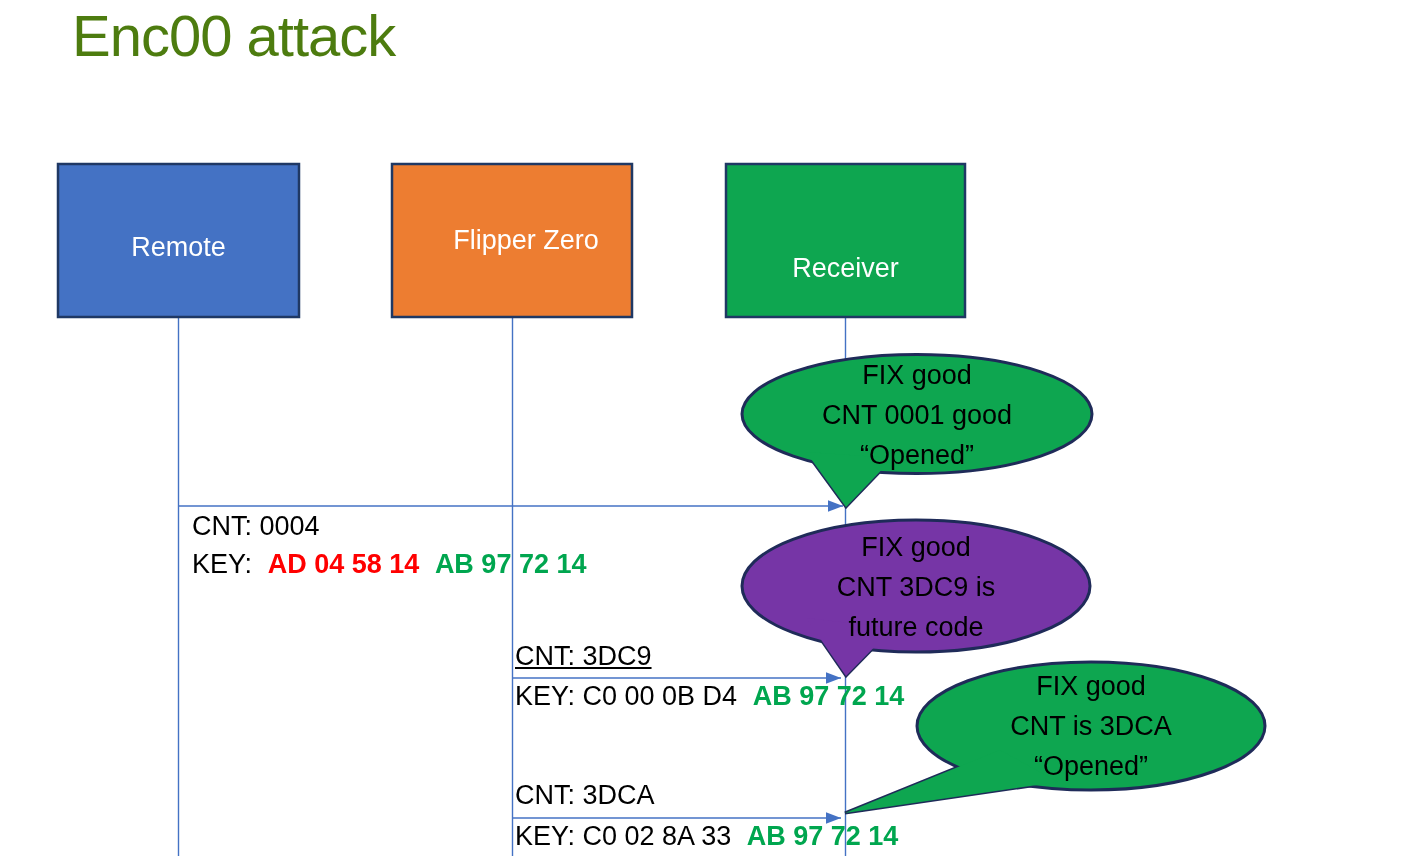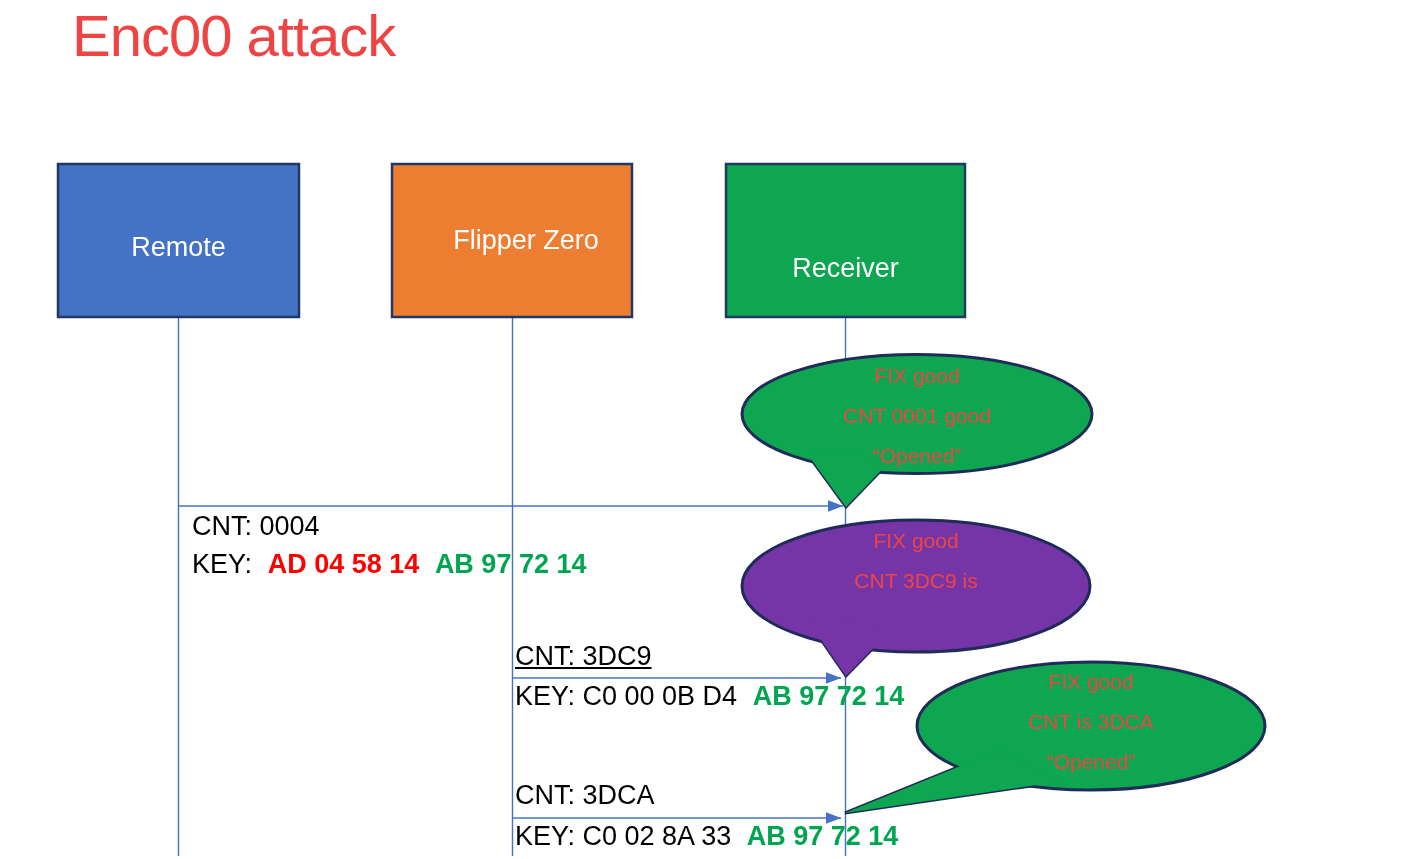--- a/index.html
+++ b/index.html
@@ -11,21 +11,21 @@
     overflow: hidden;
     font-family: "Liberation Sans", sans-serif;
   }
   .title {
     position: absolute;
     left: 72px;
     top: 2px;
     font-size: 58px;
     font-weight: 300;
     letter-spacing: -1px;
-    color: #ef4444;
+    color: #4d7c0f;
     white-space: nowrap;
   }
   svg.diagram {
     position: absolute;
     left: 0; top: 0;
     width: 1408px;
     height: 859px;
   }
   .actor-label {
     position: absolute;
@@ -56,24 +56,24 @@
   .row-3 { left: 192px; top: 548px; }
   .row-4 { left: 515px; top: 640px; text-decoration: underline; }
   .row-5 { left: 515px; top: 680px; }
   .row-6 { left: 515px; top: 779px; }
   .row-7 { left: 515px; top: 820px; }
   .bubble-text {
     position: absolute;
     display: flex;
     flex-direction: column;
     align-items: center;
-    justify-content: flex-start;
+    justify-content: center;
     text-align: center;
-    color: #ef4444;
-    font-size: 21px;
+    color: #000000;
+    font-size: 27px;
     line-height: 40px;
     pointer-events: none;
   }
   .bubble-text.b1 { left: 742px; top: 356px; width: 350px; height: 118px; }
   .bubble-text.b2 { left: 742px; top: 521px; width: 348px; height: 131px; }
   .bubble-text.b3 { left: 917px; top: 662px; width: 348px; height: 128px; }
 </style>
 </head>
 <body>
 
@@ -155,20 +155,21 @@
   </div>
 
   <div class="bubble-text b1">
     <div>FIX good</div>
     <div>CNT 0001 good</div>
     <div>“Opened”</div>
   </div>
   <div class="bubble-text b2">
     <div>FIX good</div>
     <div>CNT 3DC9 is</div>
+    <div>future code</div>
   </div>
   <div class="bubble-text b3">
     <div>FIX good</div>
     <div>CNT is 3DCA</div>
     <div>“Opened”</div>
   </div>
 
 </div>
 
 </body></html>

